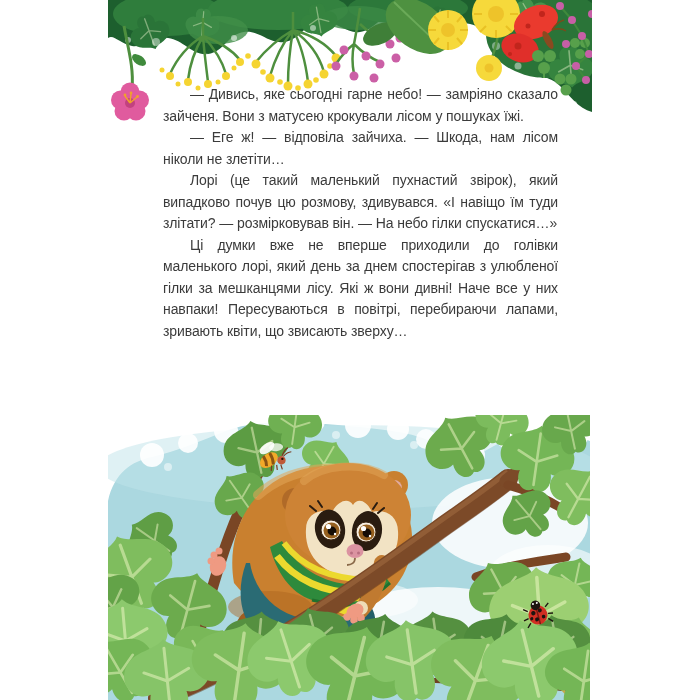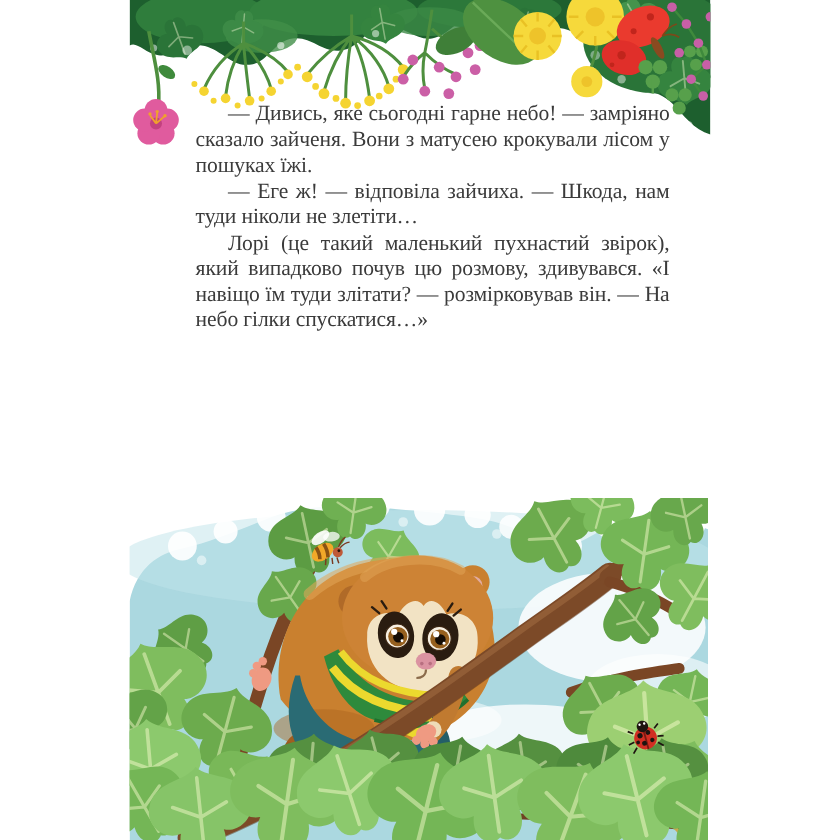--- a/index.html
+++ b/index.html
@@ -1,20 +1,20 @@
 <!DOCTYPE html>
 <html><head>
 <meta charset="utf-8">
 <style>
   html,body{margin:0;padding:0;background:#ffffff;}
   body{width:700px;height:700px;overflow:hidden;font-family:"Liberation Sans",sans-serif;}
   .page{position:relative;width:700px;height:700px;background:#ffffff;}
   .top-border{position:absolute;left:108px;top:0;width:484px;height:140px;}
   .story{position:absolute;left:163px;top:84px;width:395px;color:#3b3b3b;}
-  .story p{margin:0;text-indent:27px;font-size:18px;line-height:21.5px;text-align:justify;letter-spacing:-0.1px;font-family:Liberation Serif, serif;}
+  .story p{margin:0;text-indent:27px;font-size:14px;line-height:21.5px;text-align:justify;letter-spacing:-0.1px;}
   .illustration{position:absolute;left:108px;top:415px;width:482px;height:285px;}
   svg{display:block;}
 </style>
 </head>
 <body>
 
 <div class="page">
 
   <div class="top-border">
     <svg width="484" height="140" viewBox="0 0 484 140">
@@ -184,22 +184,23 @@
             <circle cx="478" cy="80" r="4"></circle>
           <circle cx="484" cy="14" r="4"></circle>
             <circle cx="458" cy="44" r="4"></circle>
         </g>
       </g>
     </svg>
   </div>
 
   <div class="story">
     <p>— Дивись, яке сьогодні гарне небо! — замріяно сказало зайченя. Вони з матусею крокували лісом у пошуках їжі.</p>
-    <p>— Еге ж! — відповіла зайчиха. — Шкода, нам туди ніколи не злетіти…</p>
+    <p>— Еге ж! — відповіла зайчиха. — Шкода, нам лісом ніколи не злетіти…</p>
     <p>Лорі (це такий маленький пухнастий звірок), який випадково почув цю розмову, здивувався. «І навіщо їм туди злітати? — розмірковував він. — На небо гілки спускатися…»</p>
+    <p>Ці думки вже не вперше приходили до голівки маленького лорі, який день за днем спостерігав з улюбленої гілки за мешканцями лісу. Які ж вони дивні! Наче все у них навпаки! Пересуваються в повітрі, перебираючи лапами, зривають квіти, що звисають зверху…</p>
   </div>
 
   <div class="illustration">
     <svg width="482" height="285" viewBox="0 0 482 285">
       <defs>
         <g id="ivy2">
           <path d="M0,-32 C7,-24 24,-27 28,-12 C31,-1 20,7 12,4 C15,15 6,22 0,17 C-6,22 -15,15 -12,4 C-20,7 -31,-1 -28,-12 C-24,-27 -7,-24 0,-32 Z"></path>
           <path d="M0,14 L0,-26 M0,-4 L-15,-11 M0,-4 L15,-11" fill="none" stroke="rgba(255,255,210,0.45)" stroke-width="2" stroke-linecap="round"></path>
         </g>
       </defs>

